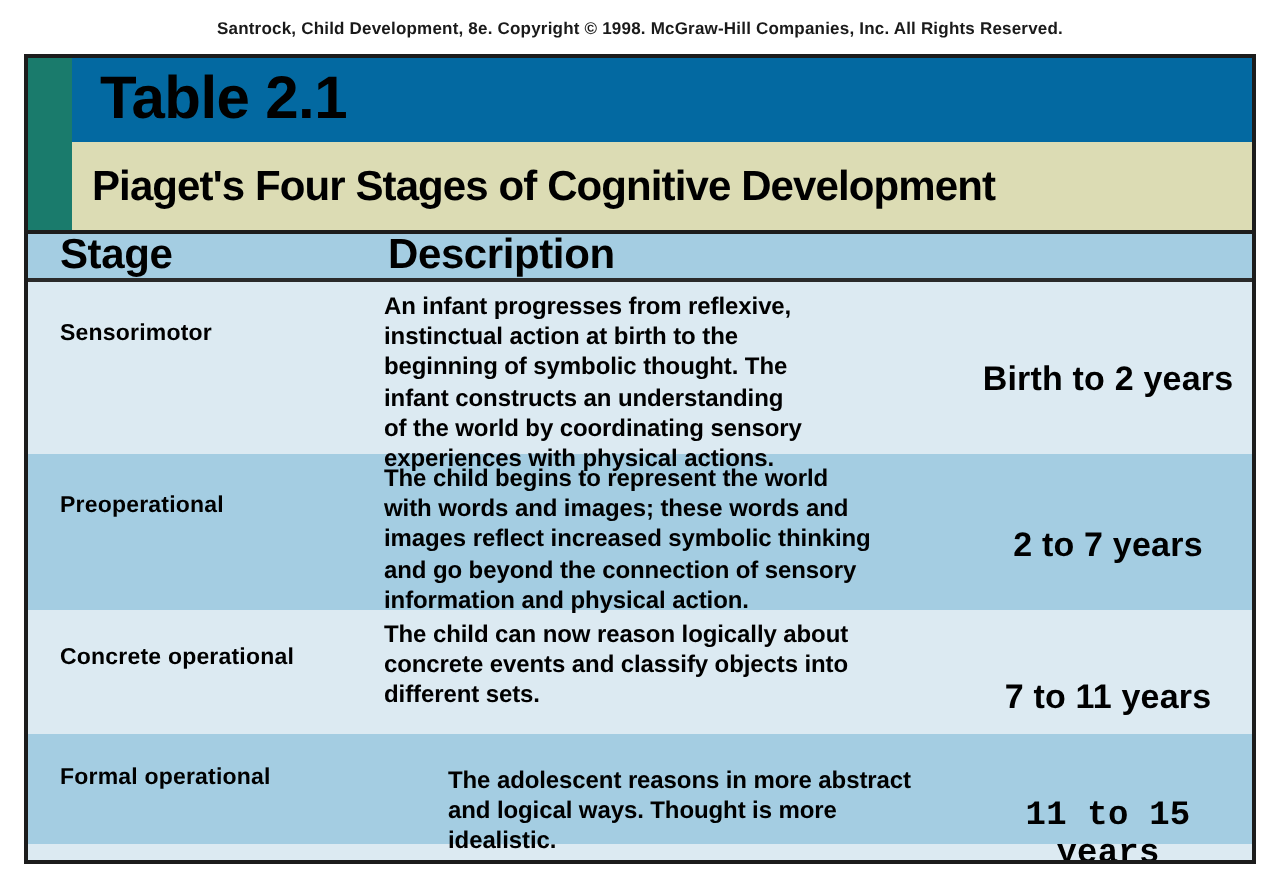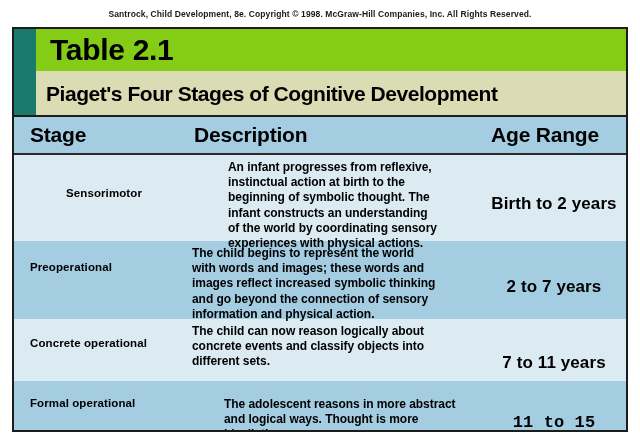--- a/index.html
+++ b/index.html
@@ -59,21 +59,21 @@
     background: #1a7b6c;
   }
   .title-stack {
     flex: 1 1 auto;
     display: flex;
     flex-direction: column;
     min-width: 0;
   }
   .title-row-top {
     flex: 0 0 42px;
-    background: #84cc16;
+    background: #0369a1;
     display: flex;
     align-items: center;
     padding-left: 14px;
     box-sizing: border-box;
   }
   .table-number {
     font-size: 30px;
     font-weight: bold;
     letter-spacing: -0.3px;
     line-height: 1;
@@ -92,21 +92,21 @@
     font-weight: bold;
     letter-spacing: -0.45px;
     line-height: 1;
     white-space: nowrap;
     color: #000;
   }
 
   
   .col-header {
     display: flex;
-    height: 38px;
+    height: 24px;
     background: #a4cde2;
     border-bottom: 2px solid #2a2a2a;
     align-items: center;
     box-sizing: border-box;
   }
   .col-header .cell {
     font-size: 21px;
     font-weight: bold;
     letter-spacing: -0.2px;
     color: #000;
@@ -168,21 +168,21 @@
 
   .age-text {
     font-size: 17px;
     font-weight: bold;
     letter-spacing: 0.1px;
     color: #000;
     margin-top: 16px;
   }
 
   
-  .row-sensorimotor   .stage-name { padding-top: 32px; margin-left: 36px; }
+  .row-sensorimotor   .stage-name { padding-top: 20px; }
   .row-sensorimotor   .age-text   { padding-top: 23px; }
   .row-preoperational .stage-name { padding-top: 20px; }
   .row-preoperational .age-text   { padding-top: 20px; }
   .row-concrete       .stage-name { padding-top: 18px; text-align: right; }
   .row-concrete       .age-text   { padding-top: 18px; }
   .row-formal         .stage-name { padding-top: 16px; }
   .row-formal         .age-text   { padding-top: 16px; font-family: Liberation Mono, monospace; }
 
   .row-formal .desc-text { padding-top: 16px; padding-left: 4px; margin-left: 28px; }
   .row-formal .c-desc { padding-left: 12px; }
@@ -204,21 +204,20 @@
       </div>
       <div class="title-row-bottom">
         <span class="table-title">Piaget's Four Stages of Cognitive Development</span>
       </div>
     </div>
   </div>
 
   <div class="col-header">
     <div class="cell c-stage">Stage</div>
     <div class="cell c-desc">Description</div>
-    <div class="cell c-age">Age Range</div>
   </div>
 
   <div class="data-row band-light row-sensorimotor">
     <div class="c-stage stage-name">
       <span>Sensorimotor</span>
     </div>
     <div class="c-desc">
       <div class="desc-text">An infant progresses from reflexive,
 instinctual action at birth to the
 beginning of symbolic thought. The

